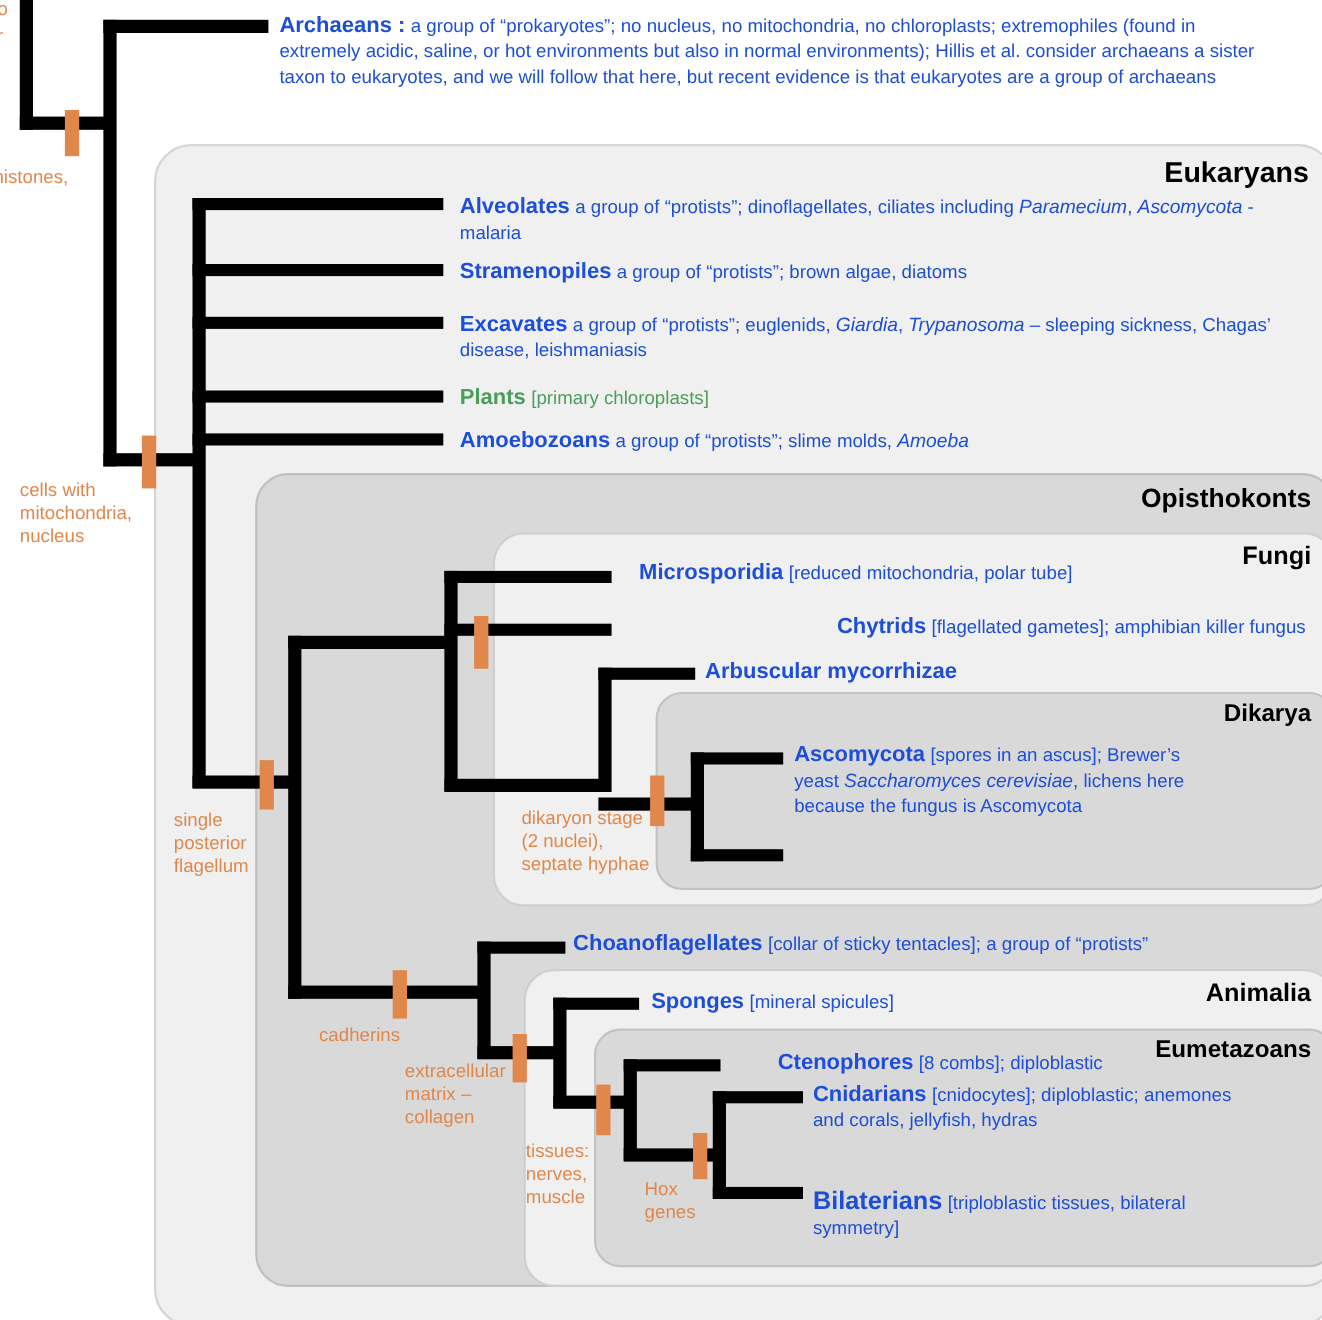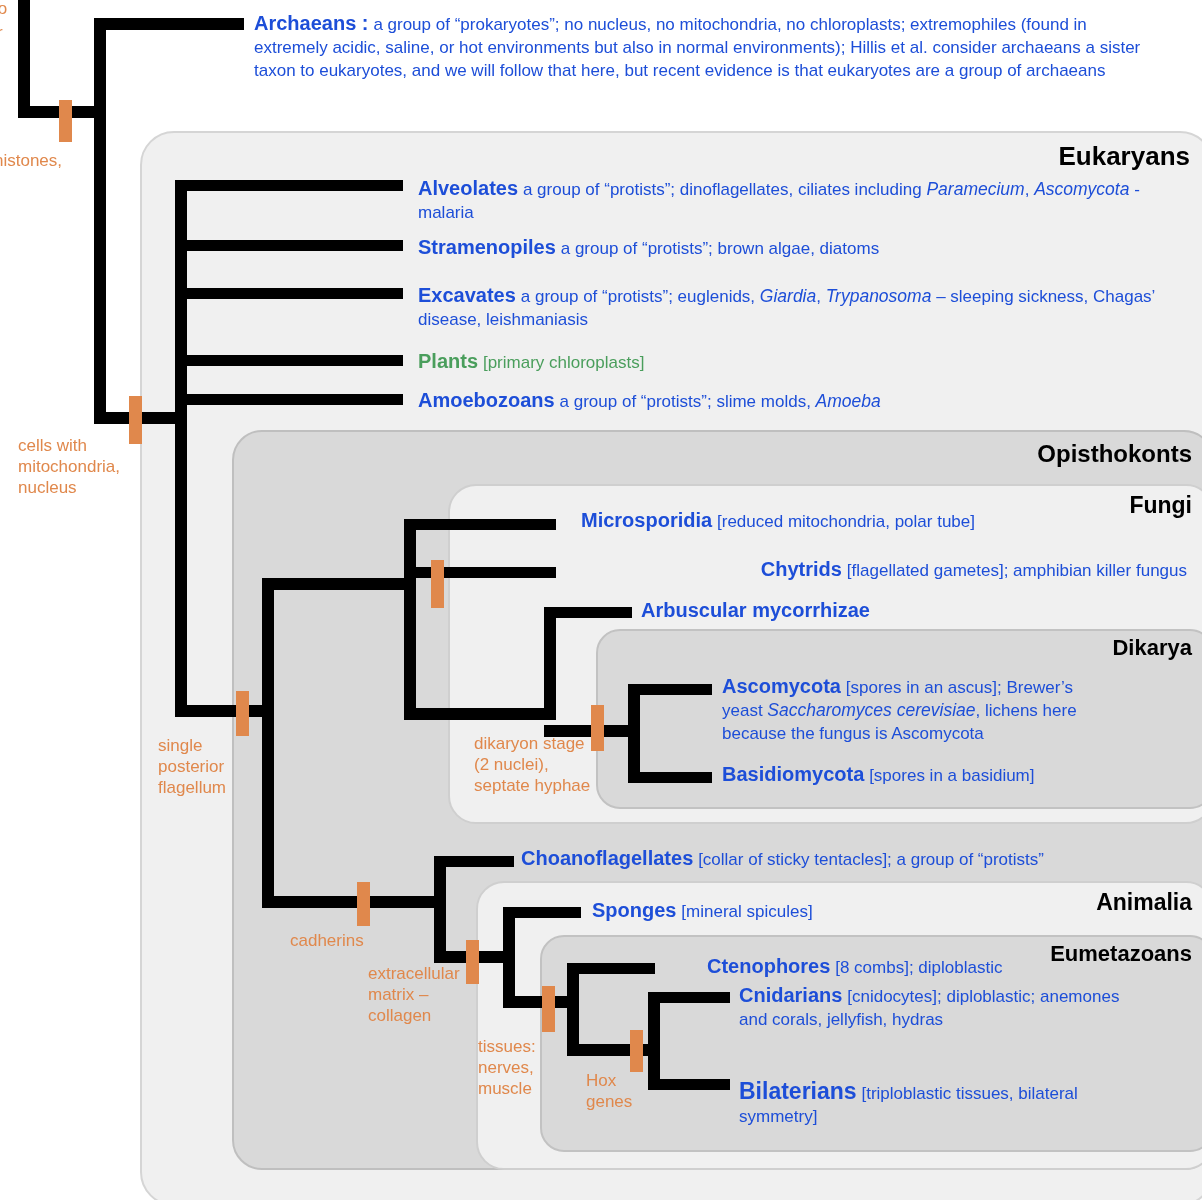--- a/index.html
+++ b/index.html
@@ -192,24 +192,20 @@
 
   <div class="taxon" style="left:641px;top:599px;width:520px;">
     <b>Arbuscular mycorrhizae</b>
   </div>
 
   <div class="taxon" style="left:722px;top:675px;width:372px;">
     <b>Ascomycota</b>
     <span class="sm">[spores in an ascus]; Brewer’s yeast </span><i>Saccharomyces cerevisiae</i><span class="sm">, lichens here because the fungus is Ascomycota</span>
   </div>
 
-  <div class="taxon" style="left:722px;top:763px;width:440px;">
-    <b>Basidiomycota</b>
-    <span class="sm">[spores in a basidium]</span>
-  </div>
 
   <div class="taxon" style="left:521px;top:847px;width:660px;">
     <b>Choanoflagellates</b>
     <span class="sm">[collar of sticky tentacles]; a group of “protists”</span>
   </div>
 
   <div class="taxon" style="left:592px;top:899px;width:500px;">
     <b>Sponges</b>
     <span class="sm">[mineral spicules]</span>
   </div>

